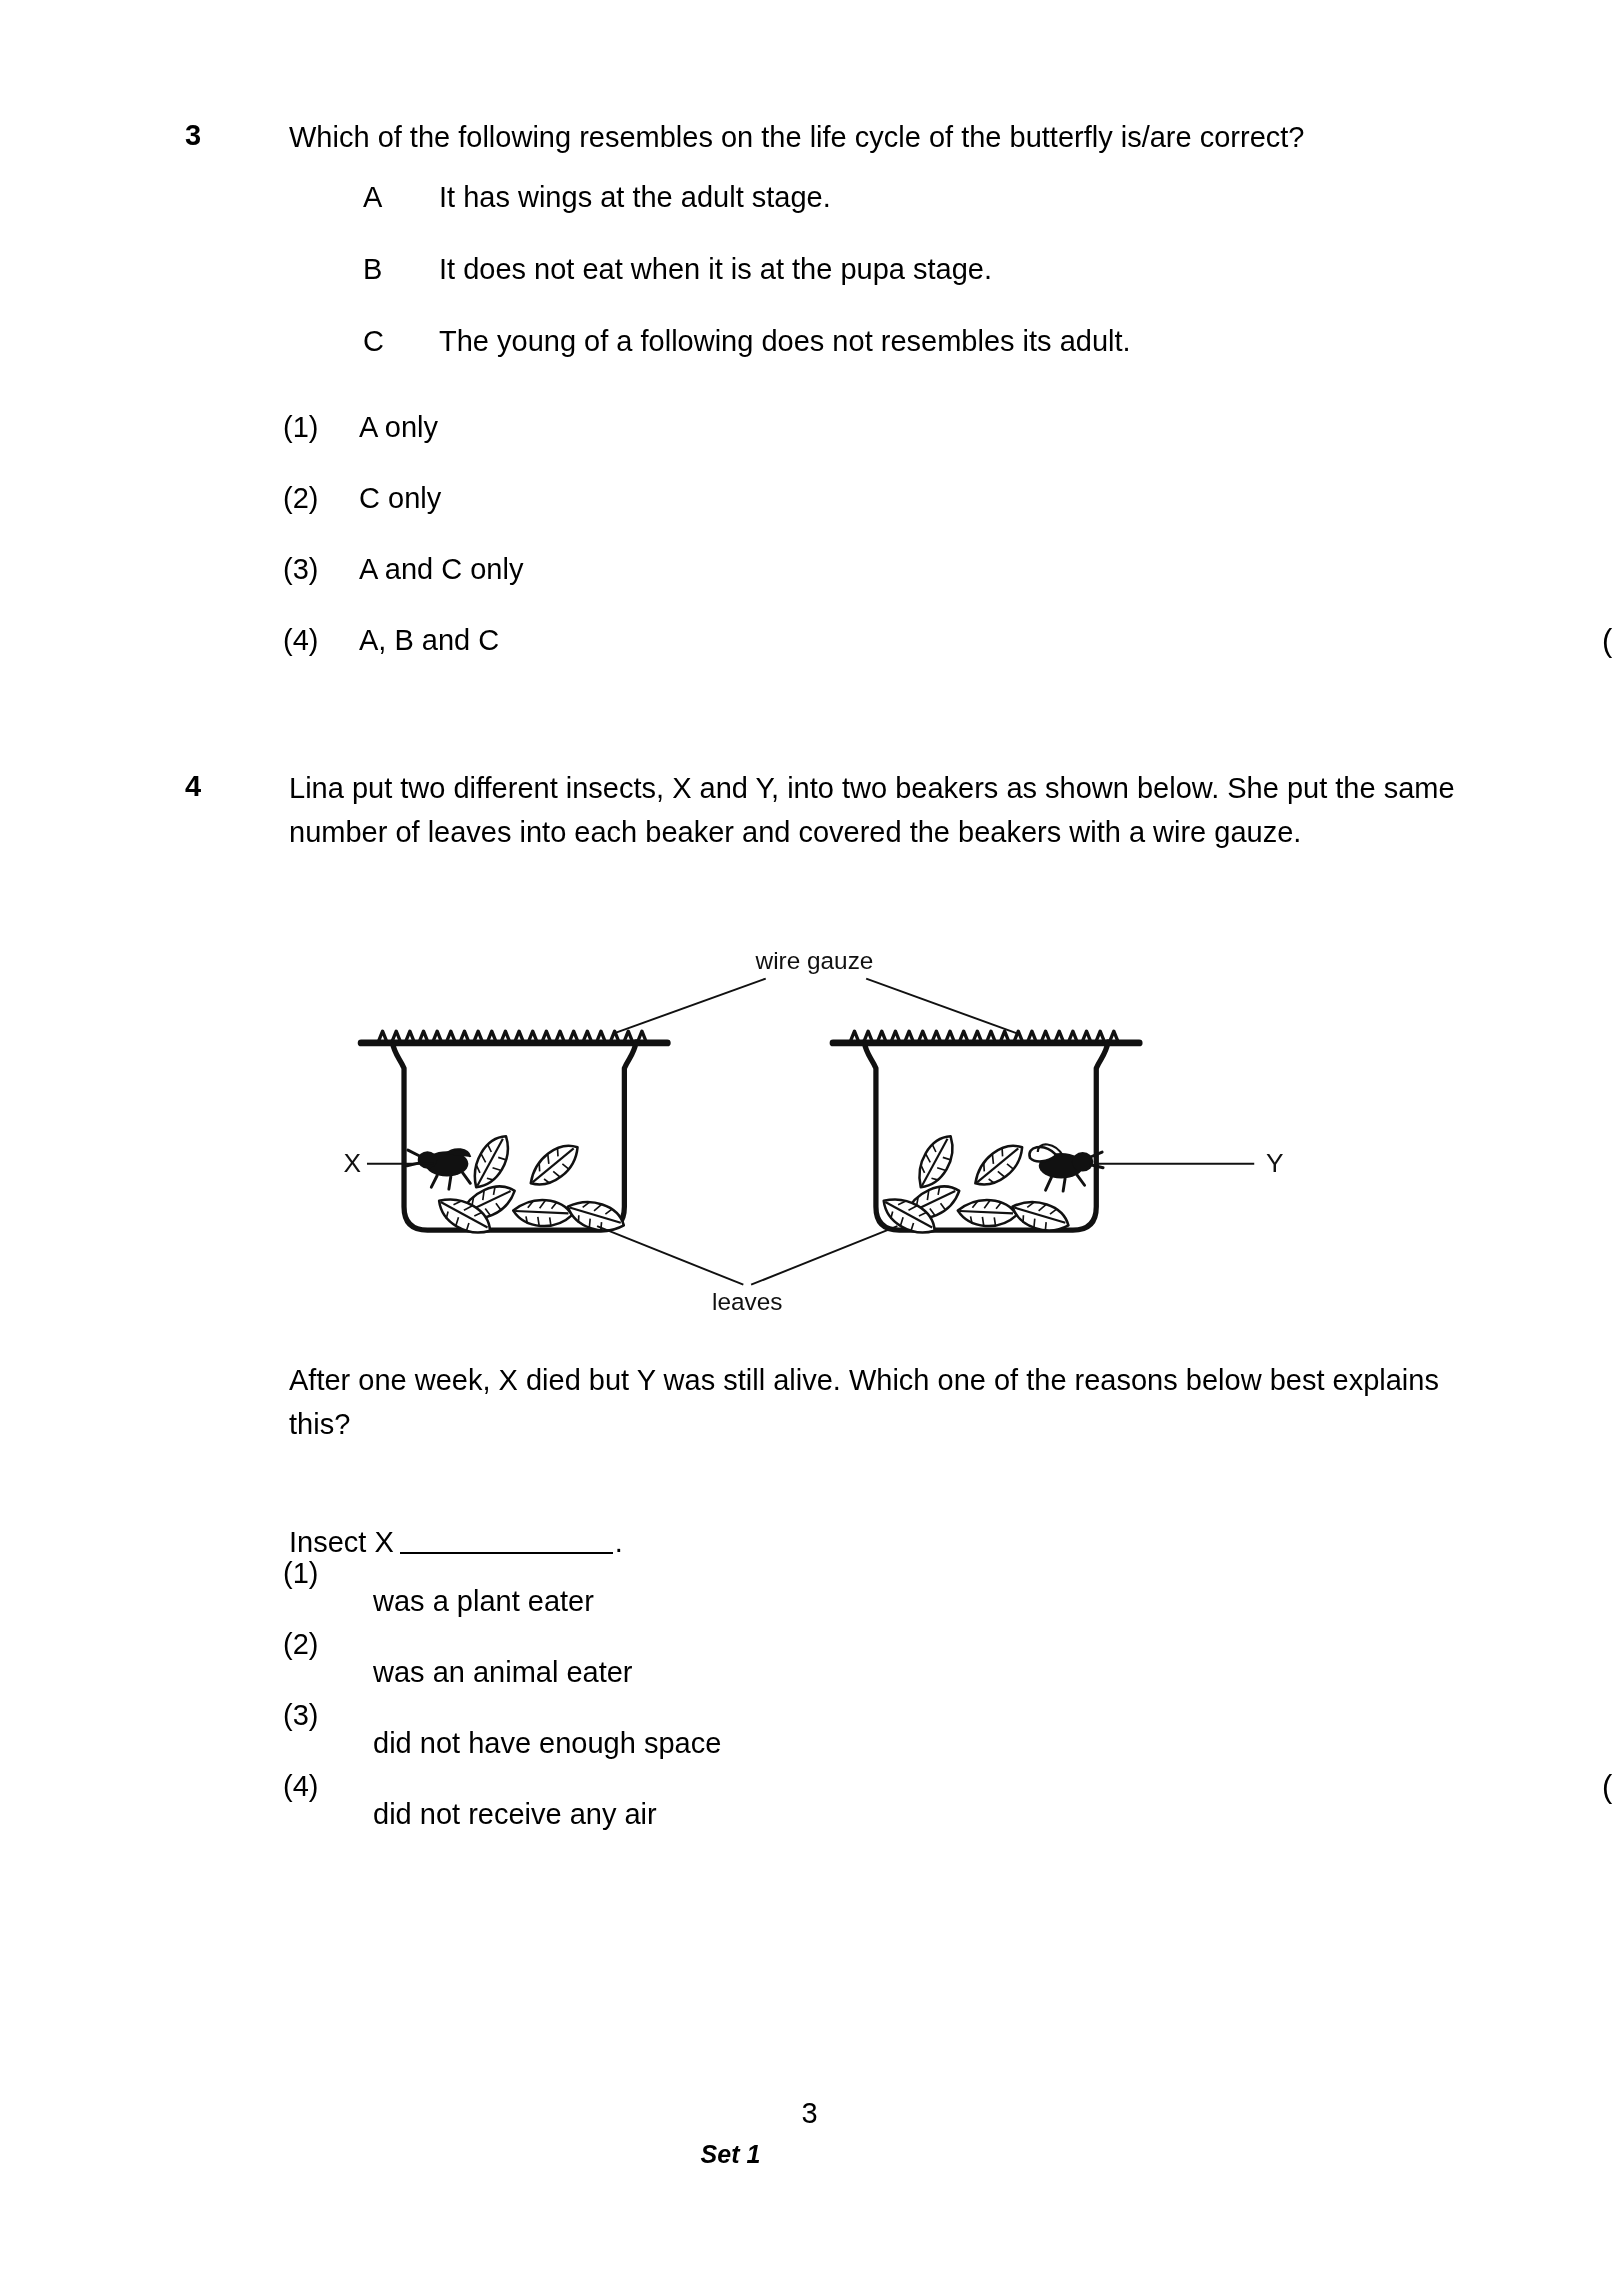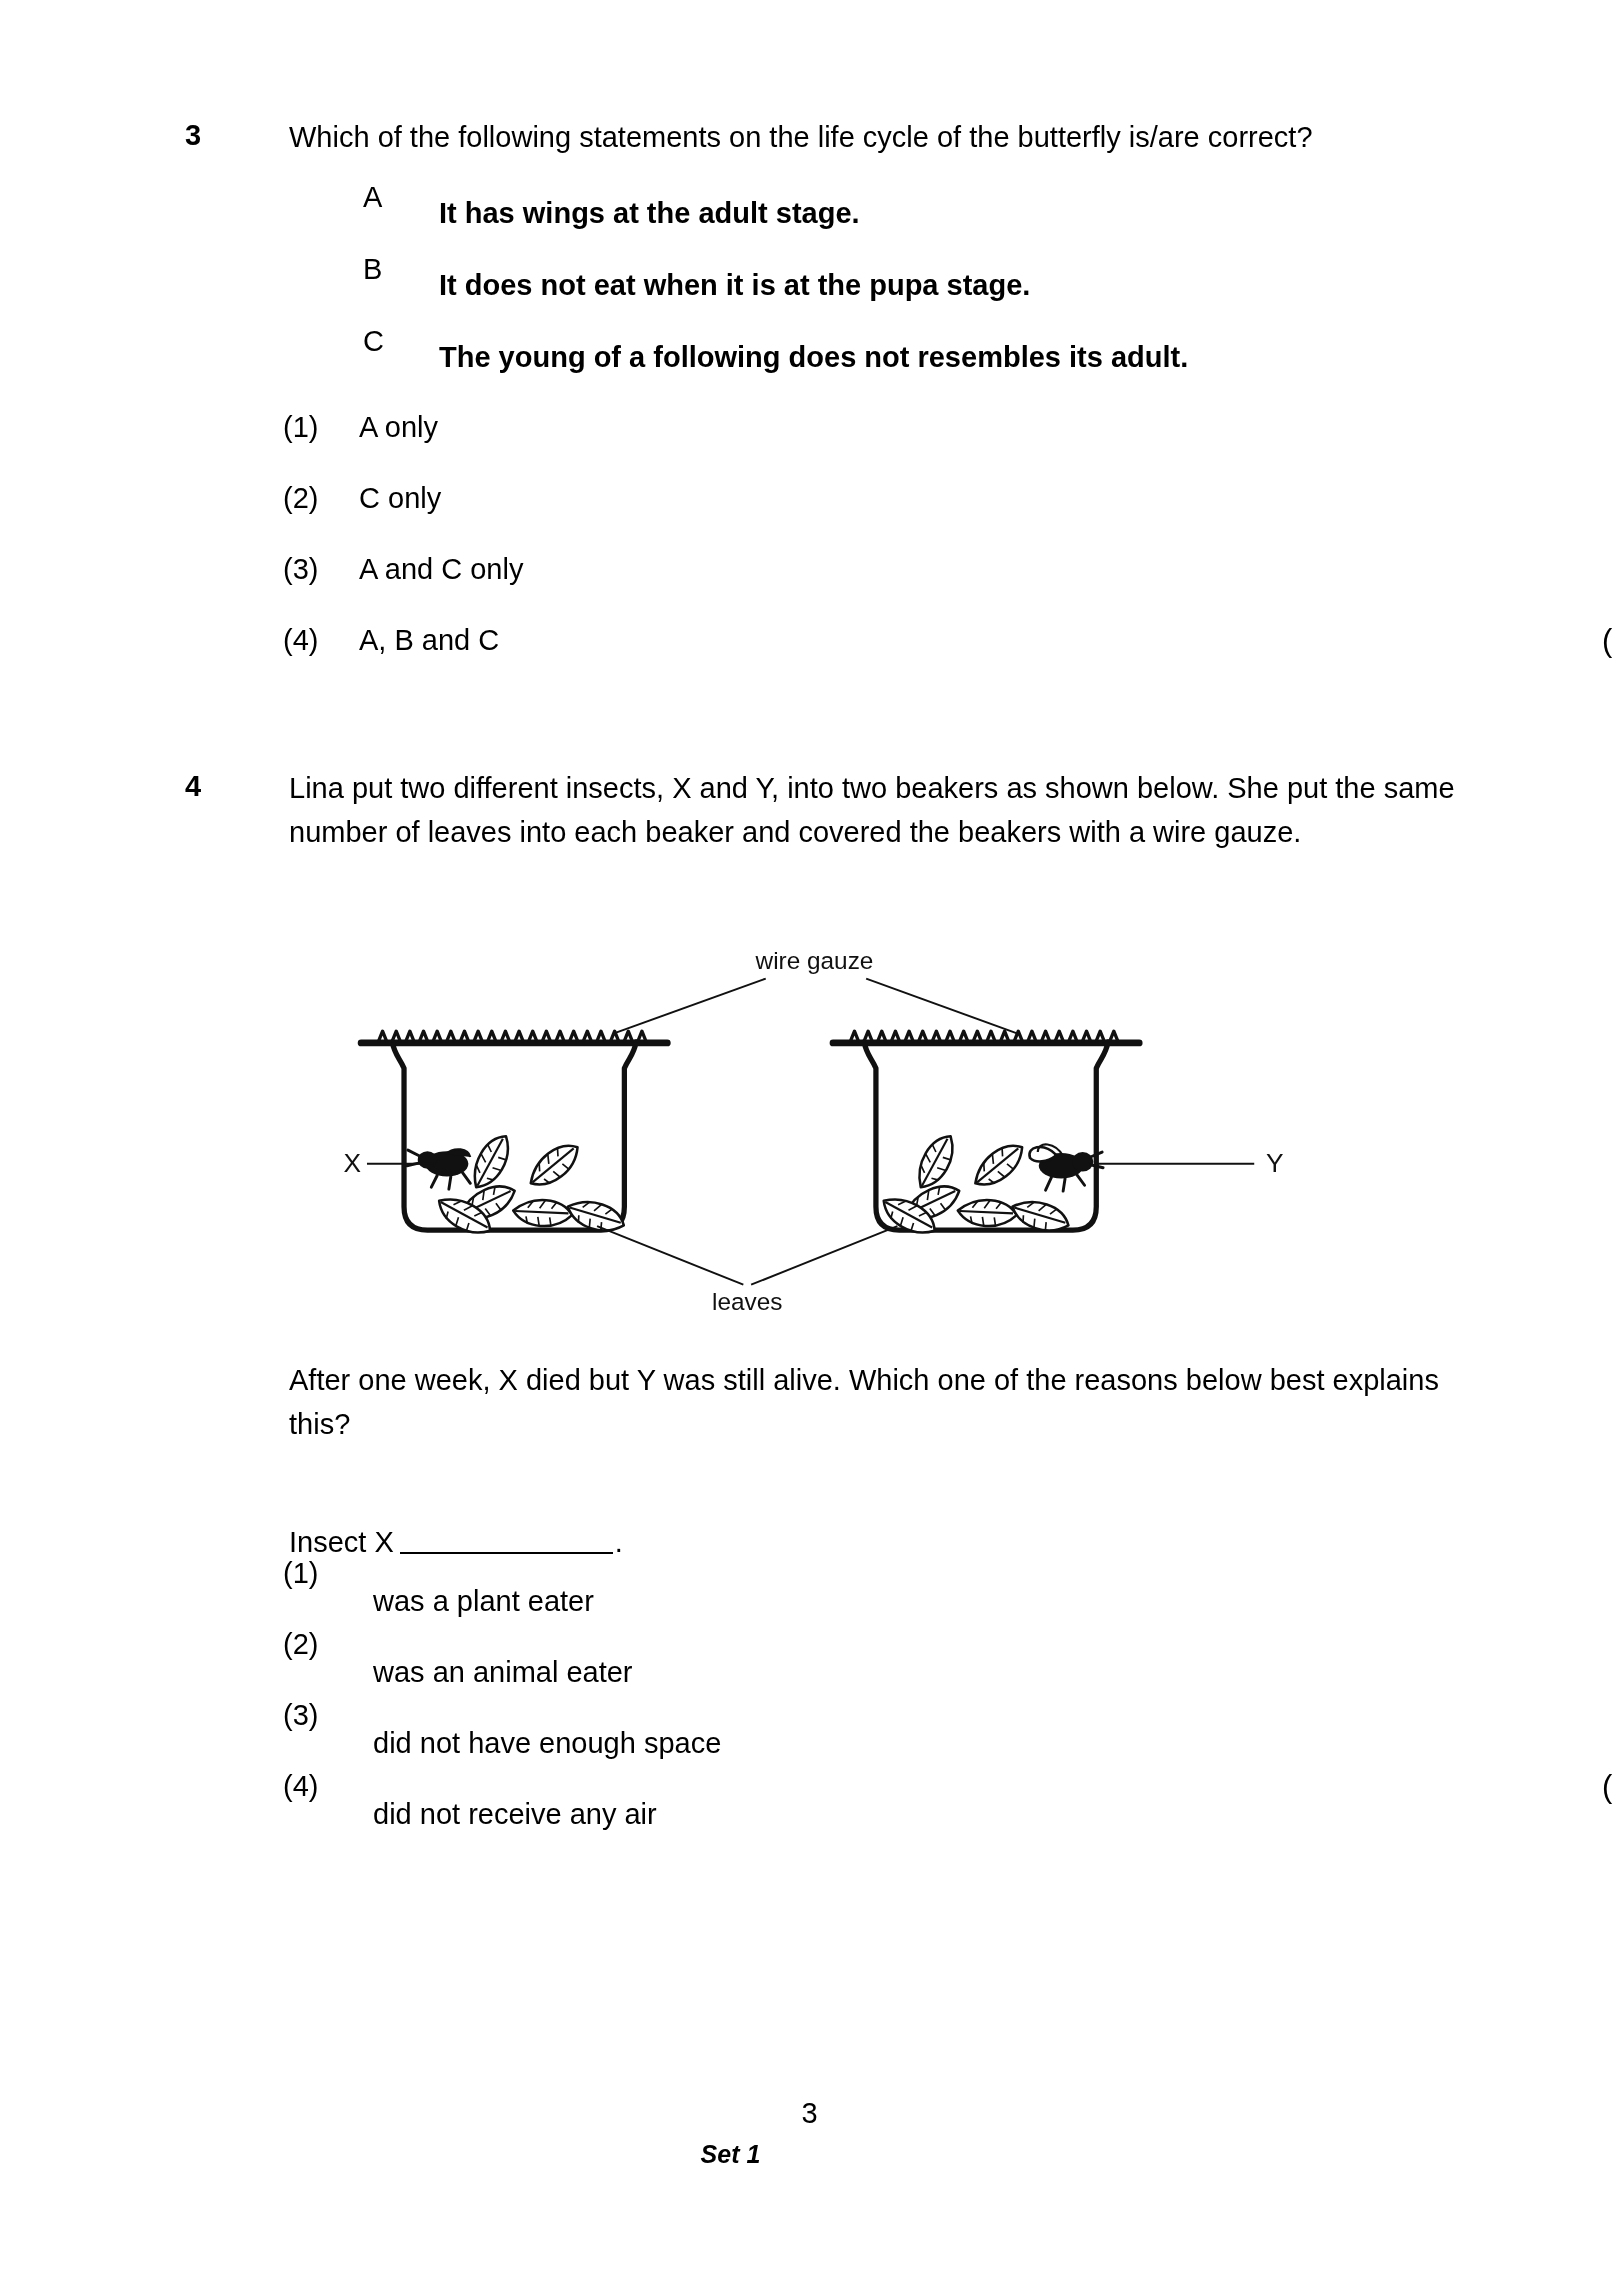--- a/index.html
+++ b/index.html
@@ -57,25 +57,24 @@
     position: absolute;
     left: 0;
     top: 0;
     width: 59px;
     font-size: 29px;
     line-height: 39px;
   }
   .stmt-text {
     position: absolute;
     left: 76px;
-    top: 16px;
+    top: 0;
     font-size: 29px;
     line-height: 39px;
     white-space: nowrap;
-    font-weight: bold;
   }
 
   
   .opt-row {
     position: absolute;
     left: 283px;
     width: 1229px;
     height: 41px;
   }
   .opt-num {
@@ -162,21 +161,21 @@
     line-height: 33px;
   }
 </style>
 </head>
 <body>
 
 <div class="page">
 
   <div class="qblock" style="top:115px;">
     <div class="qnum">3</div>
-    <div class="qstem">Which of the following statements on the life cycle of the butterfly is/are correct?</div>
+    <div class="qstem">Which of the following resembles on the life cycle of the butterfly is/are correct?</div>
   </div>
 
   <div class="stmt-row" style="top:178px;">
     <span class="stmt-letter">A</span>
     <span class="stmt-text">It has wings at the adult stage.</span>
   </div>
   <div class="stmt-row" style="top:250px;">
     <span class="stmt-letter">B</span>
     <span class="stmt-text">It does not eat when it is at the pupa stage.</span>
   </div>

